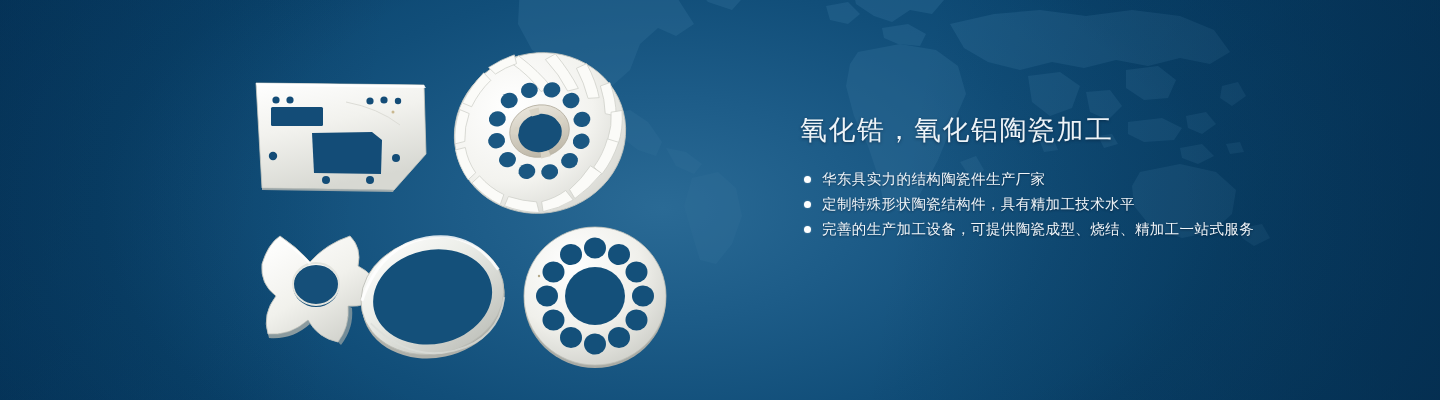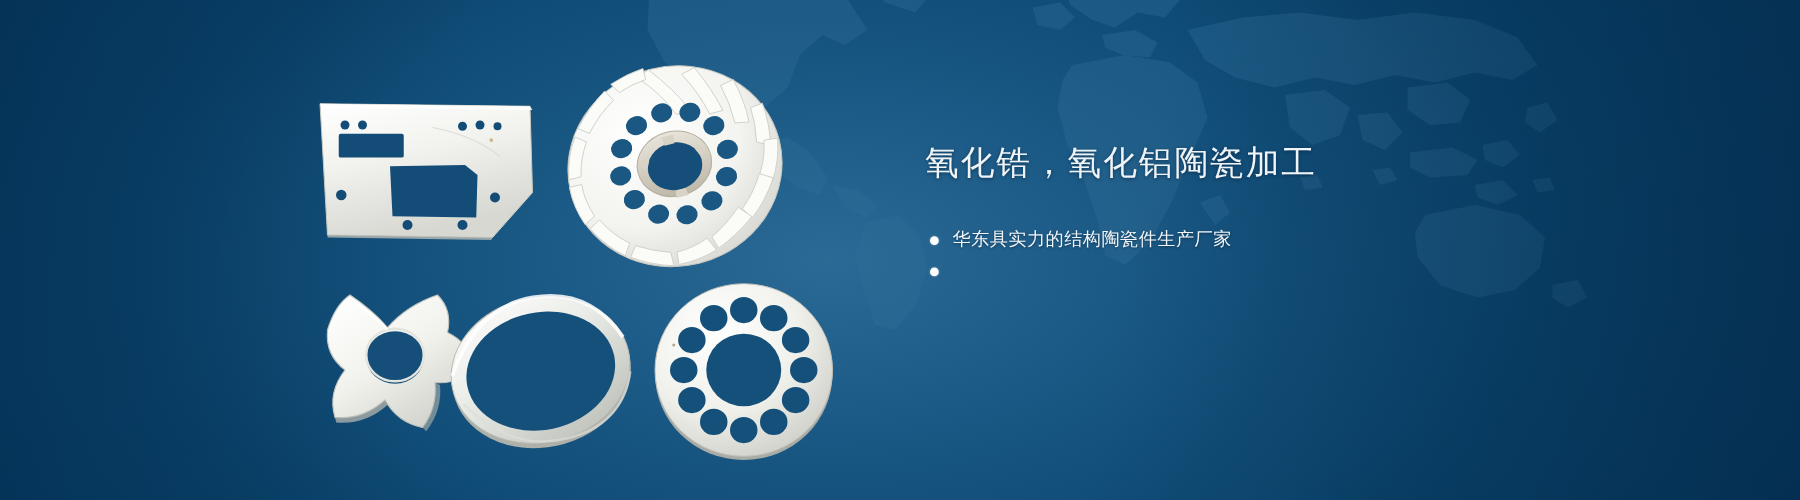--- a/index.html
+++ b/index.html
@@ -59,33 +59,33 @@
 
   .p-plate     { left:250px; top:78px;  }
   .p-impeller  { left:445px; top:48px;  }
   .p-cross     { left:250px; top:222px; }
   .p-ring      { left:352px; top:224px; }
   .p-disc      { left:518px; top:222px; }
 
   
   .copy {
     position:absolute;
-    left:740px; top:112px;
+    left:800px; top:112px;
     width:620px;
   }
   .headline {
     font-size:27px;
     line-height:36px;
     letter-spacing:1.5px;
     color:#eef4f8;
     font-weight:400;
     white-space:nowrap;
     text-shadow:0 1px 3px rgba(0,18,40,0.55);
   }
-  .bullets { margin-top:32px; }
+  .bullets { margin-top:19px; }
   .bullet {
     display:flex;
     align-items:center;
     height:24px;
     margin-bottom:1px;
   }
   .bullet-dot {
     width:7px; height:7px;
     border-radius:50%;
     background:#ffffff;
@@ -348,19 +348,24 @@
     <div class="bullets">
 
       <div class="bullet">
         <span class="bullet-dot"></span>
         <span class="bullet-text">华东具实力的结构陶瓷件生产厂家</span>
       </div>
 
 
       <div class="bullet">
         <span class="bullet-dot"></span>
+        <span class="bullet-text">定制特殊形状陶瓷结构件，具有精加工技术水平</span>
       </div>
 
+      <div class="bullet">
+        <span class="bullet-dot"></span>
+        <span class="bullet-text">完善的生产加工设备，可提供陶瓷成型、烧结、精加工一站式服务</span>
+      </div>
 
     </div>
   </div>
 
 </div>
 
 </body></html>

